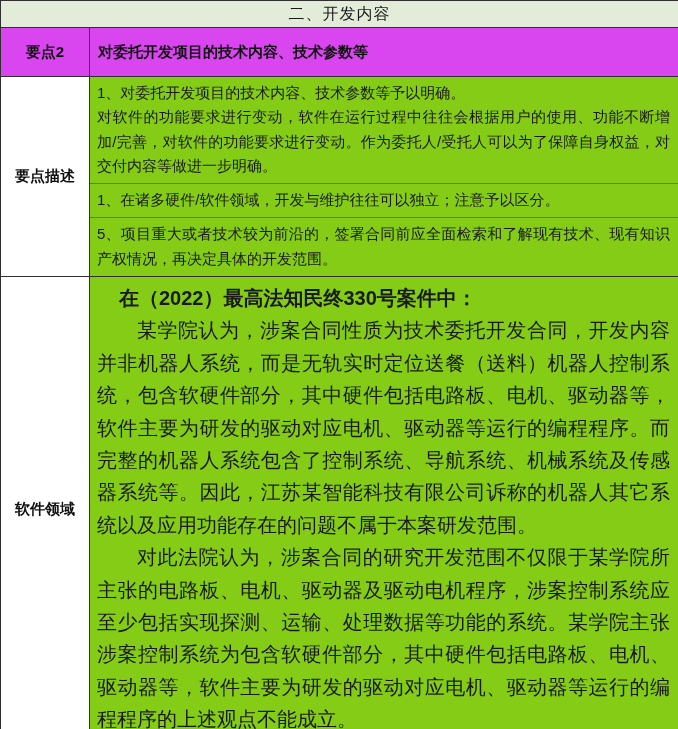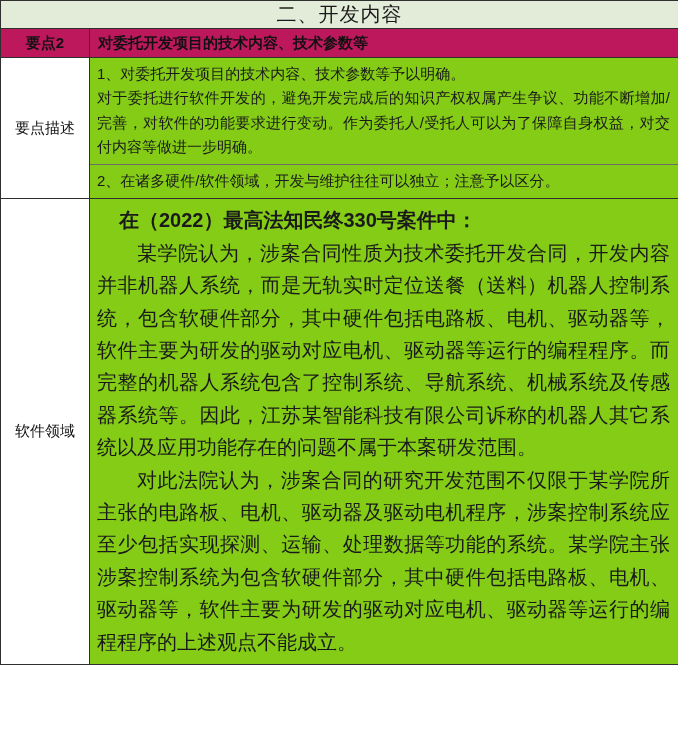--- a/index.html
+++ b/index.html
@@ -24,57 +24,57 @@
   
   .title-row td {
     background: #e3ebd9;
     border-top: 1px solid #2f2f2f;
     border-bottom: 1px solid #2f2f2f;
     border-left: 1px solid #2f2f2f;
     border-right: 1px solid #2f2f2f;
     height: 26px;
     text-align: center;
     vertical-align: middle;
-    font-size: 20px;
+    font-size: 16px;
     letter-spacing: 1px;
     color: #1a1a1a;
     padding: 0;
   }
 
   
   .keypoint-row td {
-    background: #be185d;
+    background: #d946ef;
     border-bottom: 1px solid #2f2f2f;
     border-left: 1px solid #2f2f2f;
     border-right: 1px solid #2f2f2f;
     height: 28px;
     vertical-align: middle;
     font-weight: bold;
     font-size: 15px;
     color: #111111;
-    padding: 0;
+    padding: 10px;
   }
   .keypoint-label {
     width: 89px;
     text-align: center;
   }
   .keypoint-text {
     text-align: left;
     padding-left: 8px !important;
   }
 
   
   .section-label {
     width: 89px;
     border-left: 1px solid #2f2f2f;
     border-right: 1px solid #2f2f2f;
     border-bottom: 1px solid #2f2f2f;
     text-align: center;
     vertical-align: middle;
-    font-weight: normal;
+    font-weight: bold;
     font-size: 15px;
     color: #111111;
     background: #ffffff;
     padding: 0;
   }
 
   .section-body {
     border-right: 1px solid #2f2f2f;
     border-bottom: 1px solid #2f2f2f;
     padding: 0;
@@ -143,26 +143,31 @@
   </tr>
 
   <tr>
     <td class="section-label">要点描述</td>
     <td class="section-body">
       <table class="inner-table">
         <tbody>
               <tr>
           <td>
             <p class="para">1、对委托开发项目的技术内容、技术参数等予以明确。</p>
-            <p class="para">对于委托进行软件开发的，避免开发完成后的知识产权权属产生争议、功能不断增加/完善，对软件的功能要求进行变动。作为委托人/受托人可以为了保障自身权益，对交付内容等做进一步明确。</p>
+            <p class="para">对软件的功能要求进行变动，软件在运行过程中往往会根据用户的使用、功能不断增加/完善，对软件的功能要求进行变动。作为委托人/受托人可以为了保障自身权益，对交付内容等做进一步明确。</p>
           </td>
         </tr>
         <tr>
           <td>
-            <p class="para">2、在诸多硬件/软件领域，开发与维护往往可以独立；注意予以区分。</p>
+            <p class="para">1、在诸多硬件/软件领域，开发与维护往往可以独立；注意予以区分。</p>
+          </td>
+        </tr>
+        <tr>
+          <td>
+            <p class="para">5、项目重大或者技术较为前沿的，签署合同前应全面检索和了解现有技术、现有知识产权情况，再决定具体的开发范围。</p>
           </td>
         </tr>
       </tbody>
           </table>
     </td>
   </tr>
 
   <tr>
     <td class="section-label">软件领域</td>
     <td class="section-body">

